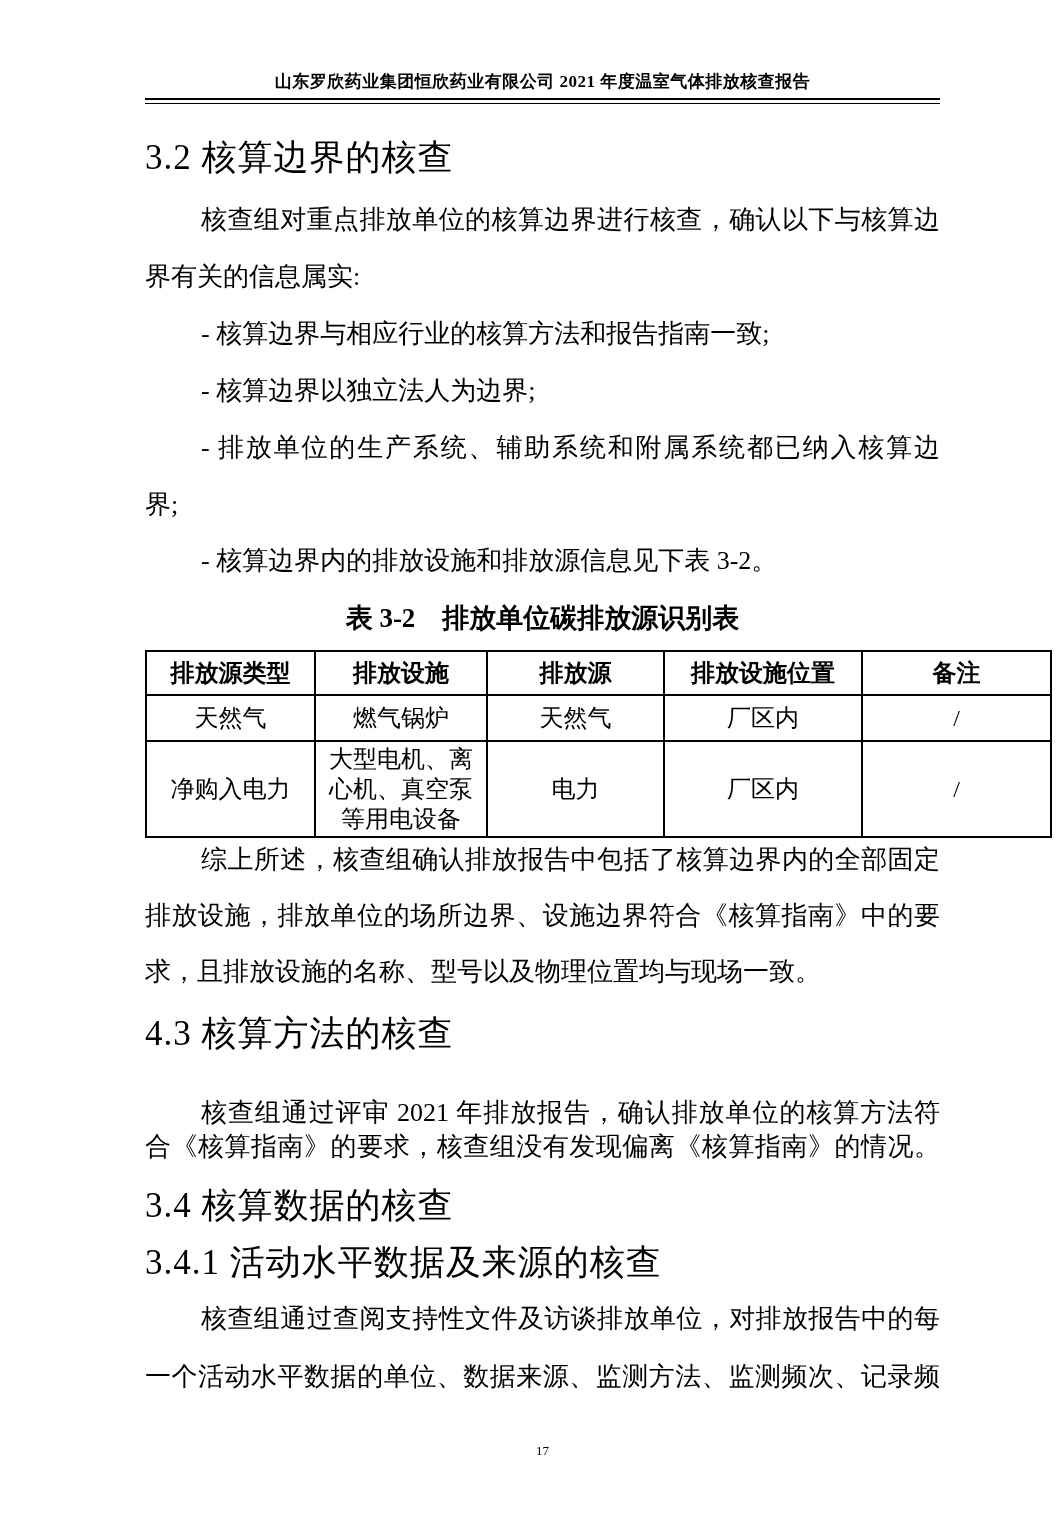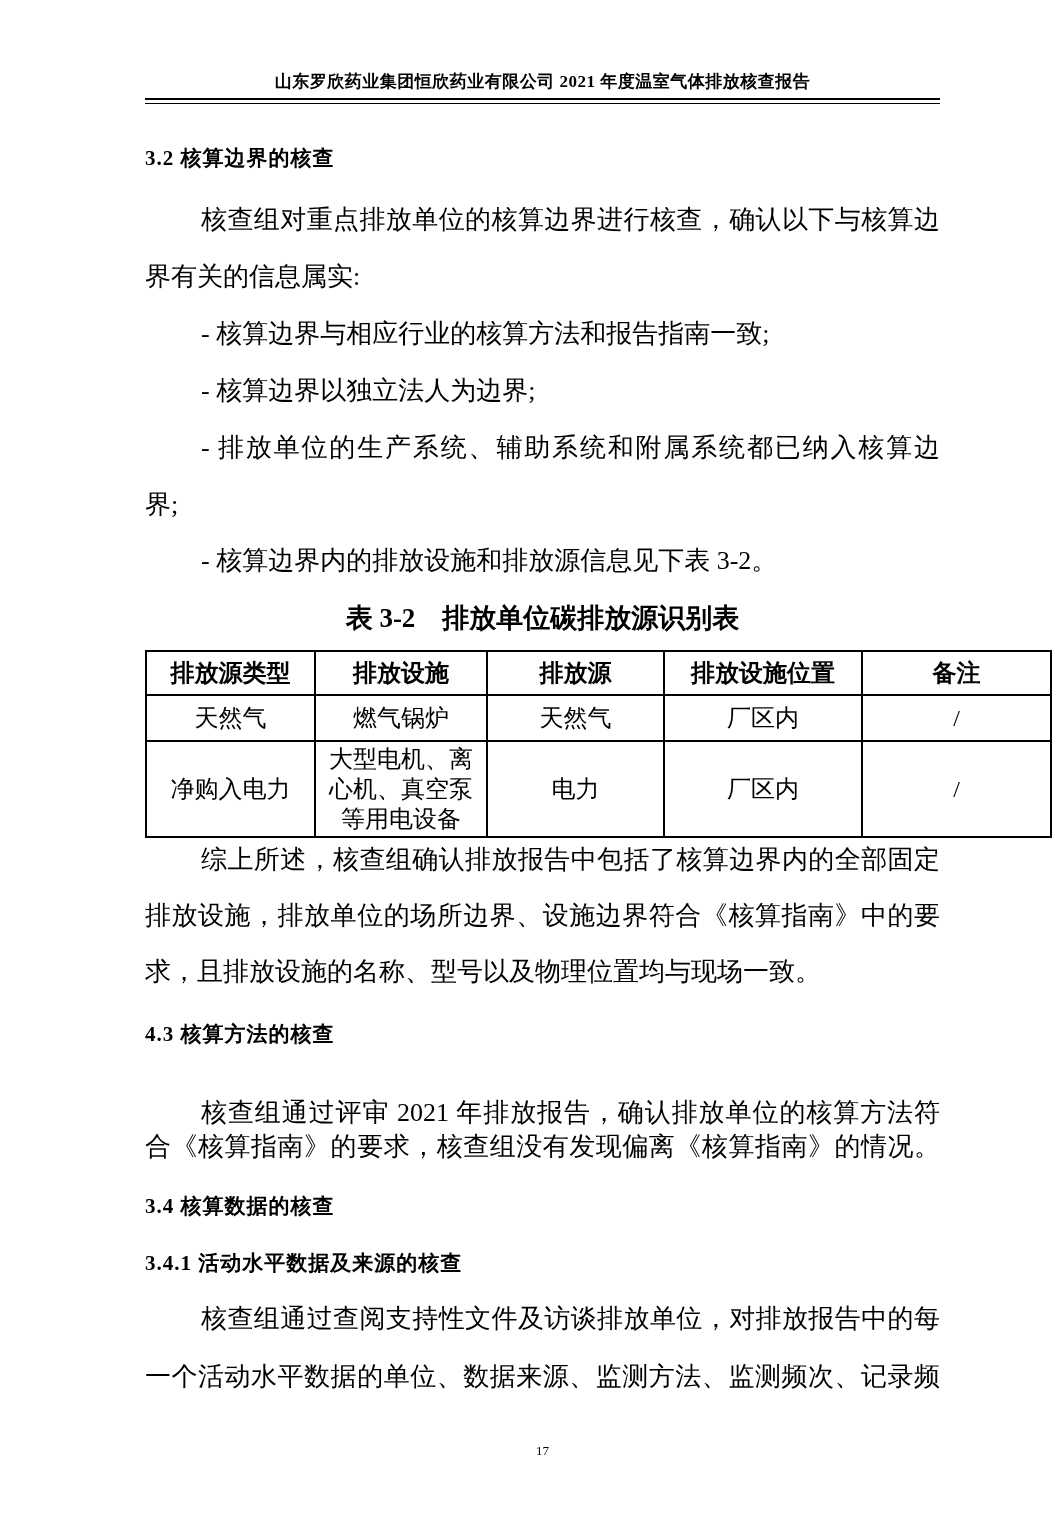--- a/index.html
+++ b/index.html
@@ -35,22 +35,22 @@
     line-height: 34px;
     white-space: nowrap;
   }
   .ind { text-indent: 56px; }
   .j {
     white-space: normal;
     text-align: justify;
     text-align-last: justify;
   }
   .hd {
-    font-weight: bold;
-    font-size: 21px;
+    font-weight: normal;
+    font-size: 35px;
     letter-spacing: 1px;
   }
   .caption {
     text-align: center;
     font-weight: bold;
     font-size: 27px;
     white-space: nowrap;
   }
 
   

